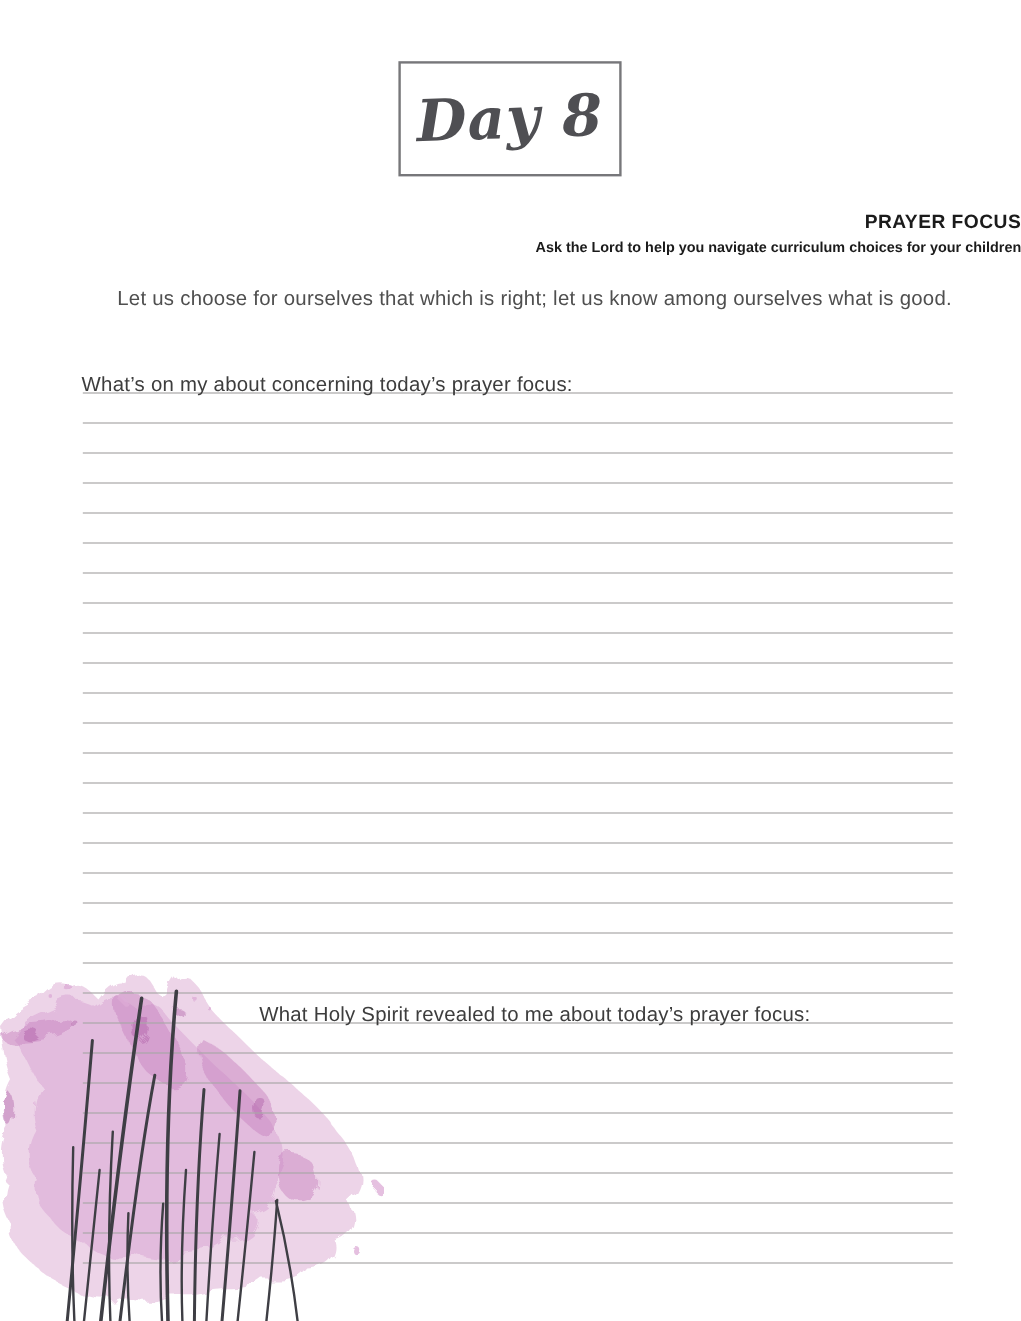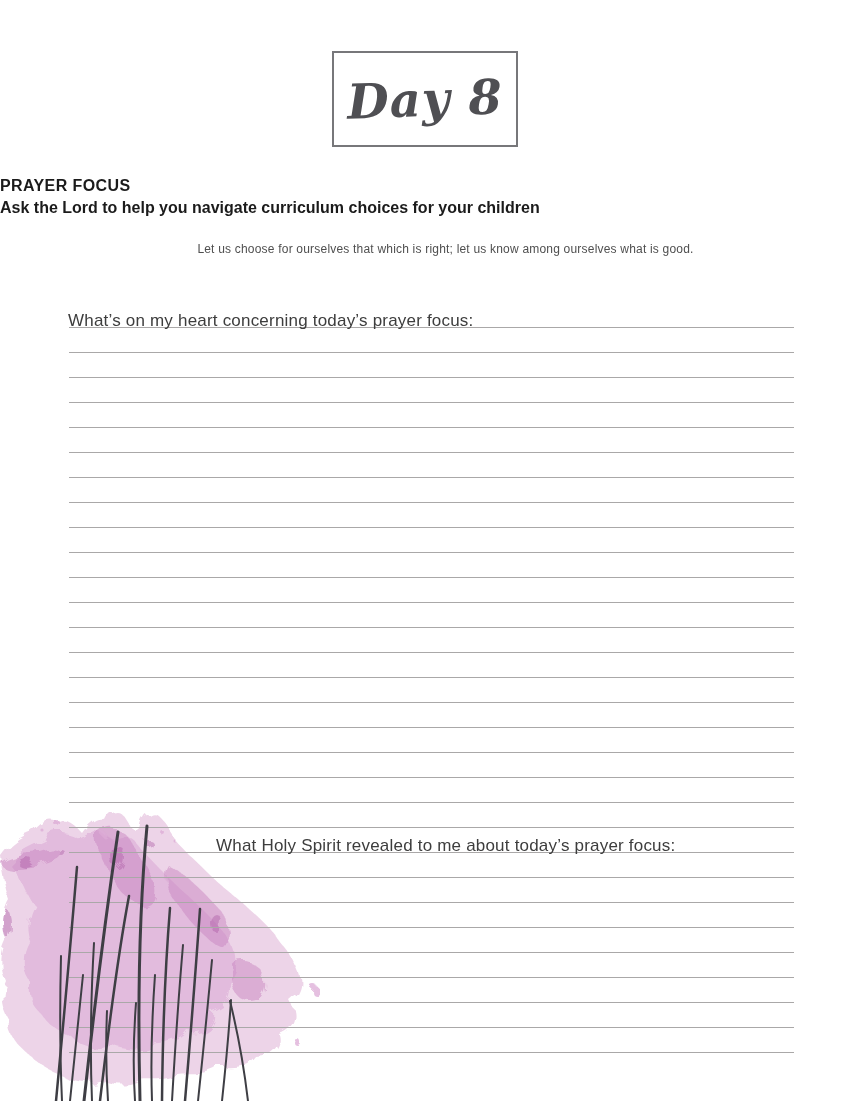--- a/index.html
+++ b/index.html
@@ -30,44 +30,44 @@
     font-size: 48px;
     color: var(--day_text, #4f4f53);
     transform: rotate(-2deg);
     letter-spacing: 1px;
   }
 
   
   .header-block {
     position: absolute;
     left: 0; right: 0; top: 177px;
-    text-align: left;
+    text-align: right;
     z-index: 4;
   }
   .focus-title {
     font-size: 16px;
     font-weight: bold;
     letter-spacing: 0.4px;
     color: var(--heading_text, #1b1b1b);
     margin-bottom: 4px;
   }
   .focus-prompt {
-    font-size: 16px;
+    font-size: 12px;
     font-weight: bold;
     color: var(--heading_text, #1b1b1b);
   }
 
   .scripture-block {
     position: absolute;
     left: 0; right: 0; top: 240px;
     text-align: center;
     z-index: 4;
   }
   .scripture-text, .scripture-ref {
-    font-size: 12px;
+    font-size: 17px;
     line-height: 18px;
     color: var(--scripture_text, #4f4f4f);
     letter-spacing: 0.2px;
     margin-left: 40px;
   }
 
   
   .rules { position: absolute; inset: 0; z-index: 2; }
   .rule {
     position: absolute;
@@ -207,16 +207,16 @@
       <path stroke-width="2" d="M198,296 Q206,220 212,155"></path>
       <path stroke-width="2" d="M222,296 Q228,240 231,195"></path>
       <path stroke-width="2" d="M248,296 Q242,245 230,196"></path>
       <path stroke-width="2" d="M135,296 Q132,250 136,198"></path>
       <path stroke-width="2" d="M108,296 Q105,252 107,206"></path>
       <path stroke-width="2" d="M70,296 Q76,240 83,170"></path>
       <path stroke-width="2" d="M152,296 Q150,240 155,170"></path>
     </g>
   </svg>
 
-  <div class="section-label section-label-1">What’s on my heart concerning today’s prayer focus:</div>
+  <div class="section-label section-label-1">What’s on my about concerning today’s prayer focus:</div>
   <div class="section-label section-label-2">What Holy Spirit revealed to me about today’s prayer focus:</div>
 
 </div>
 
 </body></html>

